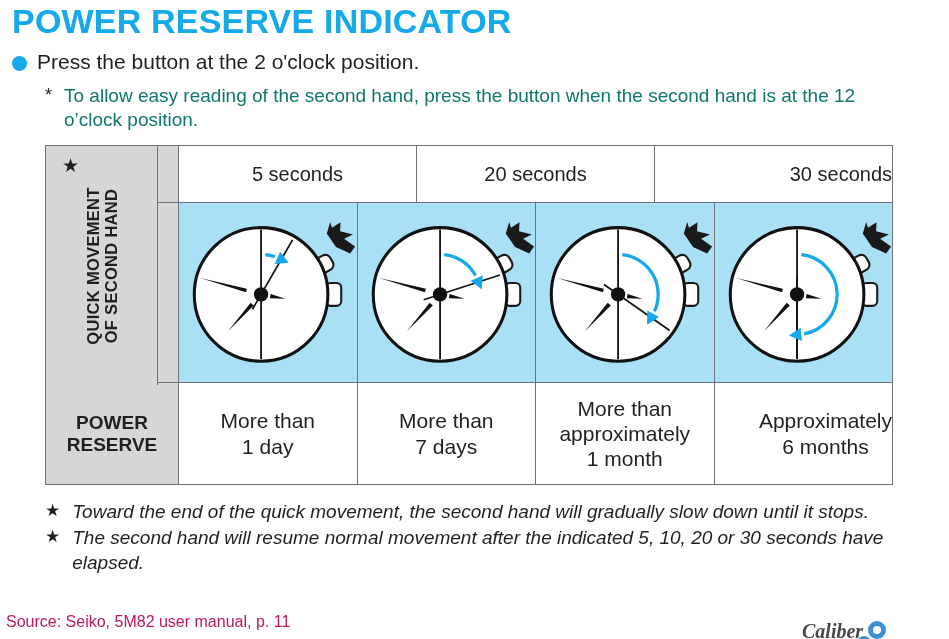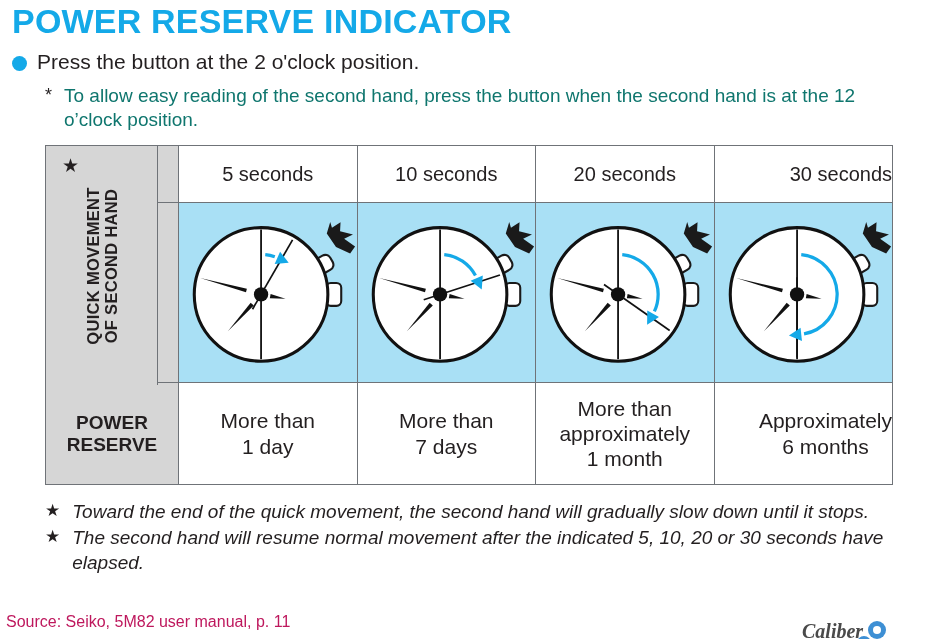--- a/index.html
+++ b/index.html
@@ -147,23 +147,20 @@
         <div>OF SECOND HAND</div>
       </div>
     </div>
 
     <div class="tbl-row row-head">
       <div class="cell c-label"></div>
       <div class="cell c-data">
         <span class="hdr-txt">5 seconds</span>
       </div>
       <div class="cell c-data">
-        <span class="hdr-txt">10 seconds</span>
-      </div>
-      <div class="cell c-data">
         <span class="hdr-txt">20 seconds</span>
       </div>
       <div class="cell c-data">
         <span class="hdr-txt">30 seconds</span>
       </div>
     </div>
 
     <div class="tbl-row row-watch">
       <div class="cell c-label"></div>
       <div class="cell c-data blue">

